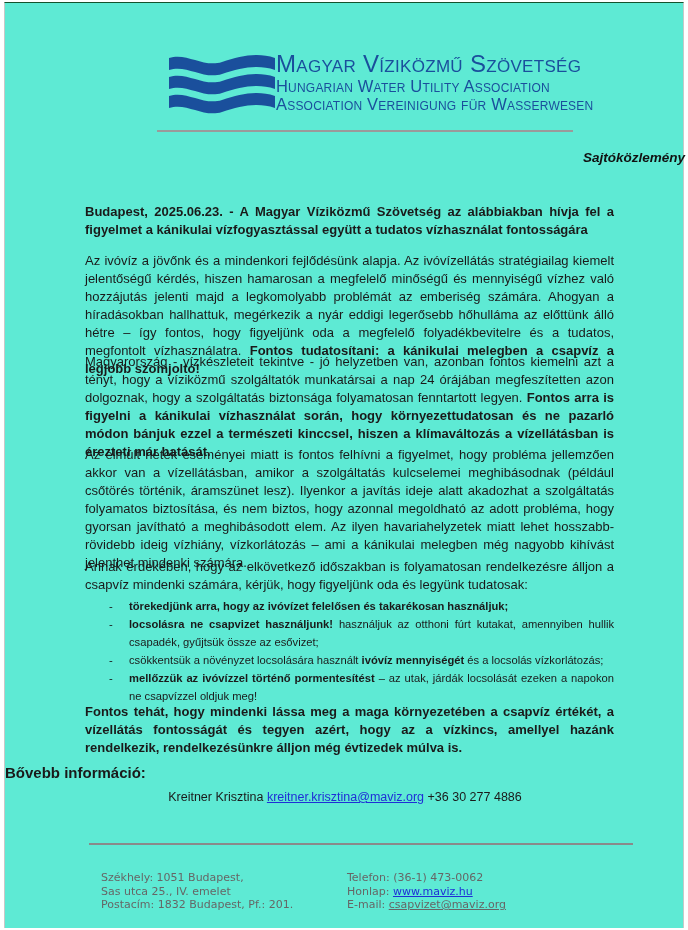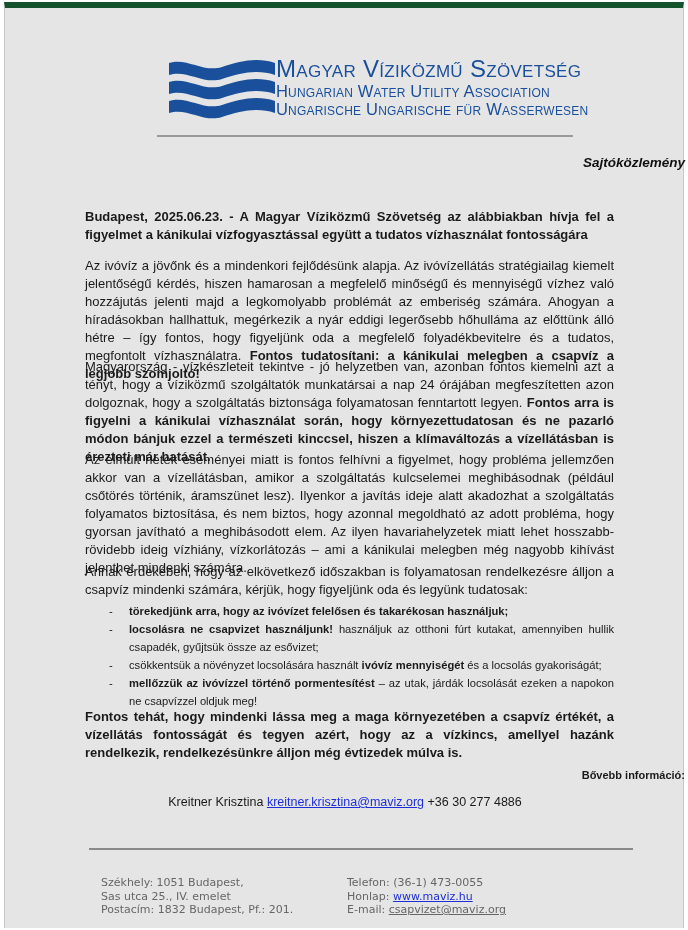--- a/index.html
+++ b/index.html
@@ -1,41 +1,41 @@
 <!DOCTYPE html>
 <html><head>
 <meta charset="utf-8">
 <style>
   html, body { margin:0; padding:0; background:#ffffff; }
   body { width:688px; height:930px; position:relative; overflow:hidden; }
   .page {
     position:absolute; left:4px; top:2px; width:680px; height:926px;
-    border-left:1px solid #c8c8c8; border-right:1px solid #c8c8c8; border-top:6px solid #14532d;
-    box-sizing:border-box; background:#e5e5e5;
+    border-left:1px solid #c8c8c8; border-right:1px solid #c8c8c8; border-top:1px solid #14532d;
+    box-sizing:border-box; background:#5eead4;
   }
   .logo { position:absolute; left:160px; top:48px; width:400px; height:70px; }
   .logo svg { position:absolute; left:4px; top:3px; }
   .logo-text { position:absolute; left:111px; top:0; color:#1a4f9c; font-family:"Liberation Sans", sans-serif; font-variant:small-caps; white-space:nowrap; }
   .logo-l1 { font-size:24px; letter-spacing:0.3px; line-height:26px; }
   .logo-l2, .logo-l3 { font-size:16.5px; line-height:18px; letter-spacing:0.2px; }
   .top-rule { position:absolute; left:152px; top:127px; width:416px; height:2px; background:#9a9a9a; }
   .title { position:absolute; left:0; width:680px; top:147px; text-align:right; font-family:"Liberation Sans", sans-serif; font-weight:bold; font-style:italic; font-size:13.5px; color:#111; }
   .body { position:absolute; left:80px; width:529px; font-family:"Liberation Sans", sans-serif; font-size:13px; line-height:18px; color:#1a1a1a; text-align:justify; }
   .body p { margin:0; }
   b { font-weight:bold; }
   .lead { top:200px; font-weight:bold; }
   .p1 { top:238px;margin-top:11px; }
   .p2 { top:350px; }
   .p3 { top:443px; }
   .p4 { top:555px; }
   .bullets { position:absolute; left:98px; width:511px; top:594px; font-family:"Liberation Sans", sans-serif; font-size:11.2px; line-height:18px; color:#1a1a1a; }
   .bullet { position:relative; padding-left:26px; text-align:justify; }
   .bullet .dash { position:absolute; left:6px; top:0; }
   .p5 { top:700px;font-weight:bold; }
-  .more { position:absolute; left:0; width:680px; top:761px; text-align:right; font-family:"Liberation Sans", sans-serif; font-weight:bold; font-size:11px; color:#1a1a1a; }
+  .more { position:absolute; left:0; width:680px; top:761px; text-align:left; font-family:"Liberation Sans", sans-serif; font-weight:bold; font-size:15px; color:#1a1a1a; }
   .contact { position:absolute; left:0; width:680px; top:787px; text-align:center; font-family:"Liberation Sans", sans-serif; font-size:12.5px; color:#1a1a1a; }
   .contact a, .footer a { color:#1f2fd6; }
   .bottom-rule { position:absolute; left:84px; top:840px; width:544px; height:2px; background:#8a8a8a; }
   .footer { position:absolute; top:850px; font-family:"DejaVu Sans", sans-serif; font-size:11px; line-height:13.5px; color:#666; white-space:nowrap;margin-top:18px; }
   .f-left { left:96px; }
   .f-right { left:342px; }
   .footer .mail { color:#666; }
 </style>
 </head>
 <body>
@@ -44,21 +44,21 @@
 
   <div class="logo">
     <svg width="106" height="62" viewBox="0 0 106 62">
       <path d="M0,4 C18,-2 34,14 53,8 C72,2 88,-2 106,4 L106,16 C88,10 72,14 53,20 C34,26 18,10 0,16 Z" fill="#1a4f9c"></path>
       <path d="M0,23 C18,17 34,33 53,27 C72,21 88,17 106,23 L106,35 C88,29 72,33 53,39 C34,45 18,29 0,35 Z" fill="#1a4f9c"></path>
       <path d="M0,42 C18,36 34,52 53,46 C72,40 88,36 106,42 L106,54 C88,48 72,52 53,58 C34,64 18,48 0,54 Z" fill="#1a4f9c"></path>
     </svg>
     <div class="logo-text">
       <div class="logo-l1">Magyar Víziközmű Szövetség</div>
       <div class="logo-l2">Hungarian Water Utility Association</div>
-      <div class="logo-l3">Ungarische Ungarische für Wasserwesen</div>
+      <div class="logo-l3">Association Vereinigung für Wasserwesen</div>
     </div>
   </div>
   <div class="top-rule"></div>
 
   <div class="title">Sajtóközlemény</div>
 
   <div class="body lead">Budapest, 2025.06.23. - A Magyar Víziközmű Szövetség az alábbiakban hívja fel a figyelmet a kánikulai vízfogyasztással együtt a tudatos vízhasználat fontosságára</div>
 
   <div class="body p1">
     <p><span>Az ivóvíz a jövőnk és a mindenkori fejlődésünk alapja. Az ivóvízellátás stratégiailag kiemelt jelentőségű kérdés, hiszen hamarosan a megfelelő minőségű és mennyiségű vízhez való hozzájutás jelenti majd a legkomolyabb problémát az emberiség számára. Ahogyan a híradásokban hallhattuk, megérkezik a nyár eddigi legerősebb hőhulláma az előttünk álló hétre – így fontos, hogy figyeljünk oda a megfelelő folyadékbevitelre és a tudatos, megfontolt vízhasználatra. </span><b>Fontos tudatosítani: a kánikulai melegben a csapvíz a legjobb szomjoltó!</b></p>
@@ -73,21 +73,21 @@
   <div class="body p4">Annak érdekében, hogy az elkövetkező időszakban is folyamatosan rendelkezésre álljon a csapvíz mindenki számára, kérjük, hogy figyeljünk oda és legyünk tudatosak:</div>
 
   <div class="bullets">
     <div class="bullet">
       <span class="dash">-</span><b>törekedjünk arra, hogy az ivóvízet felelősen és takarékosan használjuk;</b>
     </div>
     <div class="bullet">
       <span class="dash">-</span><b>locsolásra ne csapvizet használjunk!</b><span> használjuk az otthoni fúrt kutakat, amennyiben hullik csapadék, gyűjtsük össze az esővizet;</span>
     </div>
     <div class="bullet">
-      <span class="dash">-</span><span>csökkentsük a növényzet locsolására használt </span><b>ivóvíz mennyiségét</b><span> és a locsolás gyakoriságát;</span>
+      <span class="dash">-</span><span>csökkentsük a növényzet locsolására használt </span><b>ivóvíz mennyiségét</b><span> és a locsolás vízkorlátozás;</span>
     </div>
     <div class="bullet">
       <span class="dash">-</span><b>mellőzzük az ivóvízzel történő pormentesítést</b><span> – az utak, járdák locsolását ezeken a napokon ne csapvízzel oldjuk meg!</span>
     </div>
   </div>
 
   <div class="body p5">Fontos tehát, hogy mindenki lássa meg a maga környezetében a csapvíz értékét, a vízellátás fontosságát és tegyen azért, hogy az a vízkincs, amellyel hazánk rendelkezik, rendelkezésünkre álljon még évtizedek múlva is.</div>
 
   <div class="more">Bővebb információ:</div>
 
@@ -98,18 +98,18 @@
   </div>
 
   <div class="bottom-rule"></div>
 
   <div class="footer f-left">
     <div>Székhely: 1051 Budapest,</div>
     <div>Sas utca 25., IV. emelet</div>
     <div>Postacím: 1832  Budapest, Pf.: 201.</div>
   </div>
   <div class="footer f-right">
-    <div>Telefon: (36-1) 473-0055</div>
+    <div>Telefon: (36-1) 473-0062</div>
     <div><span>Honlap: </span><a href="www.maviz.hu">www.maviz.hu</a></div>
     <div><span>E-mail: </span><a class="mail" href="titkarsag@maviz.org">csapvizet@maviz.org</a></div>
   </div>
 
 </div>
 
 </body></html>

